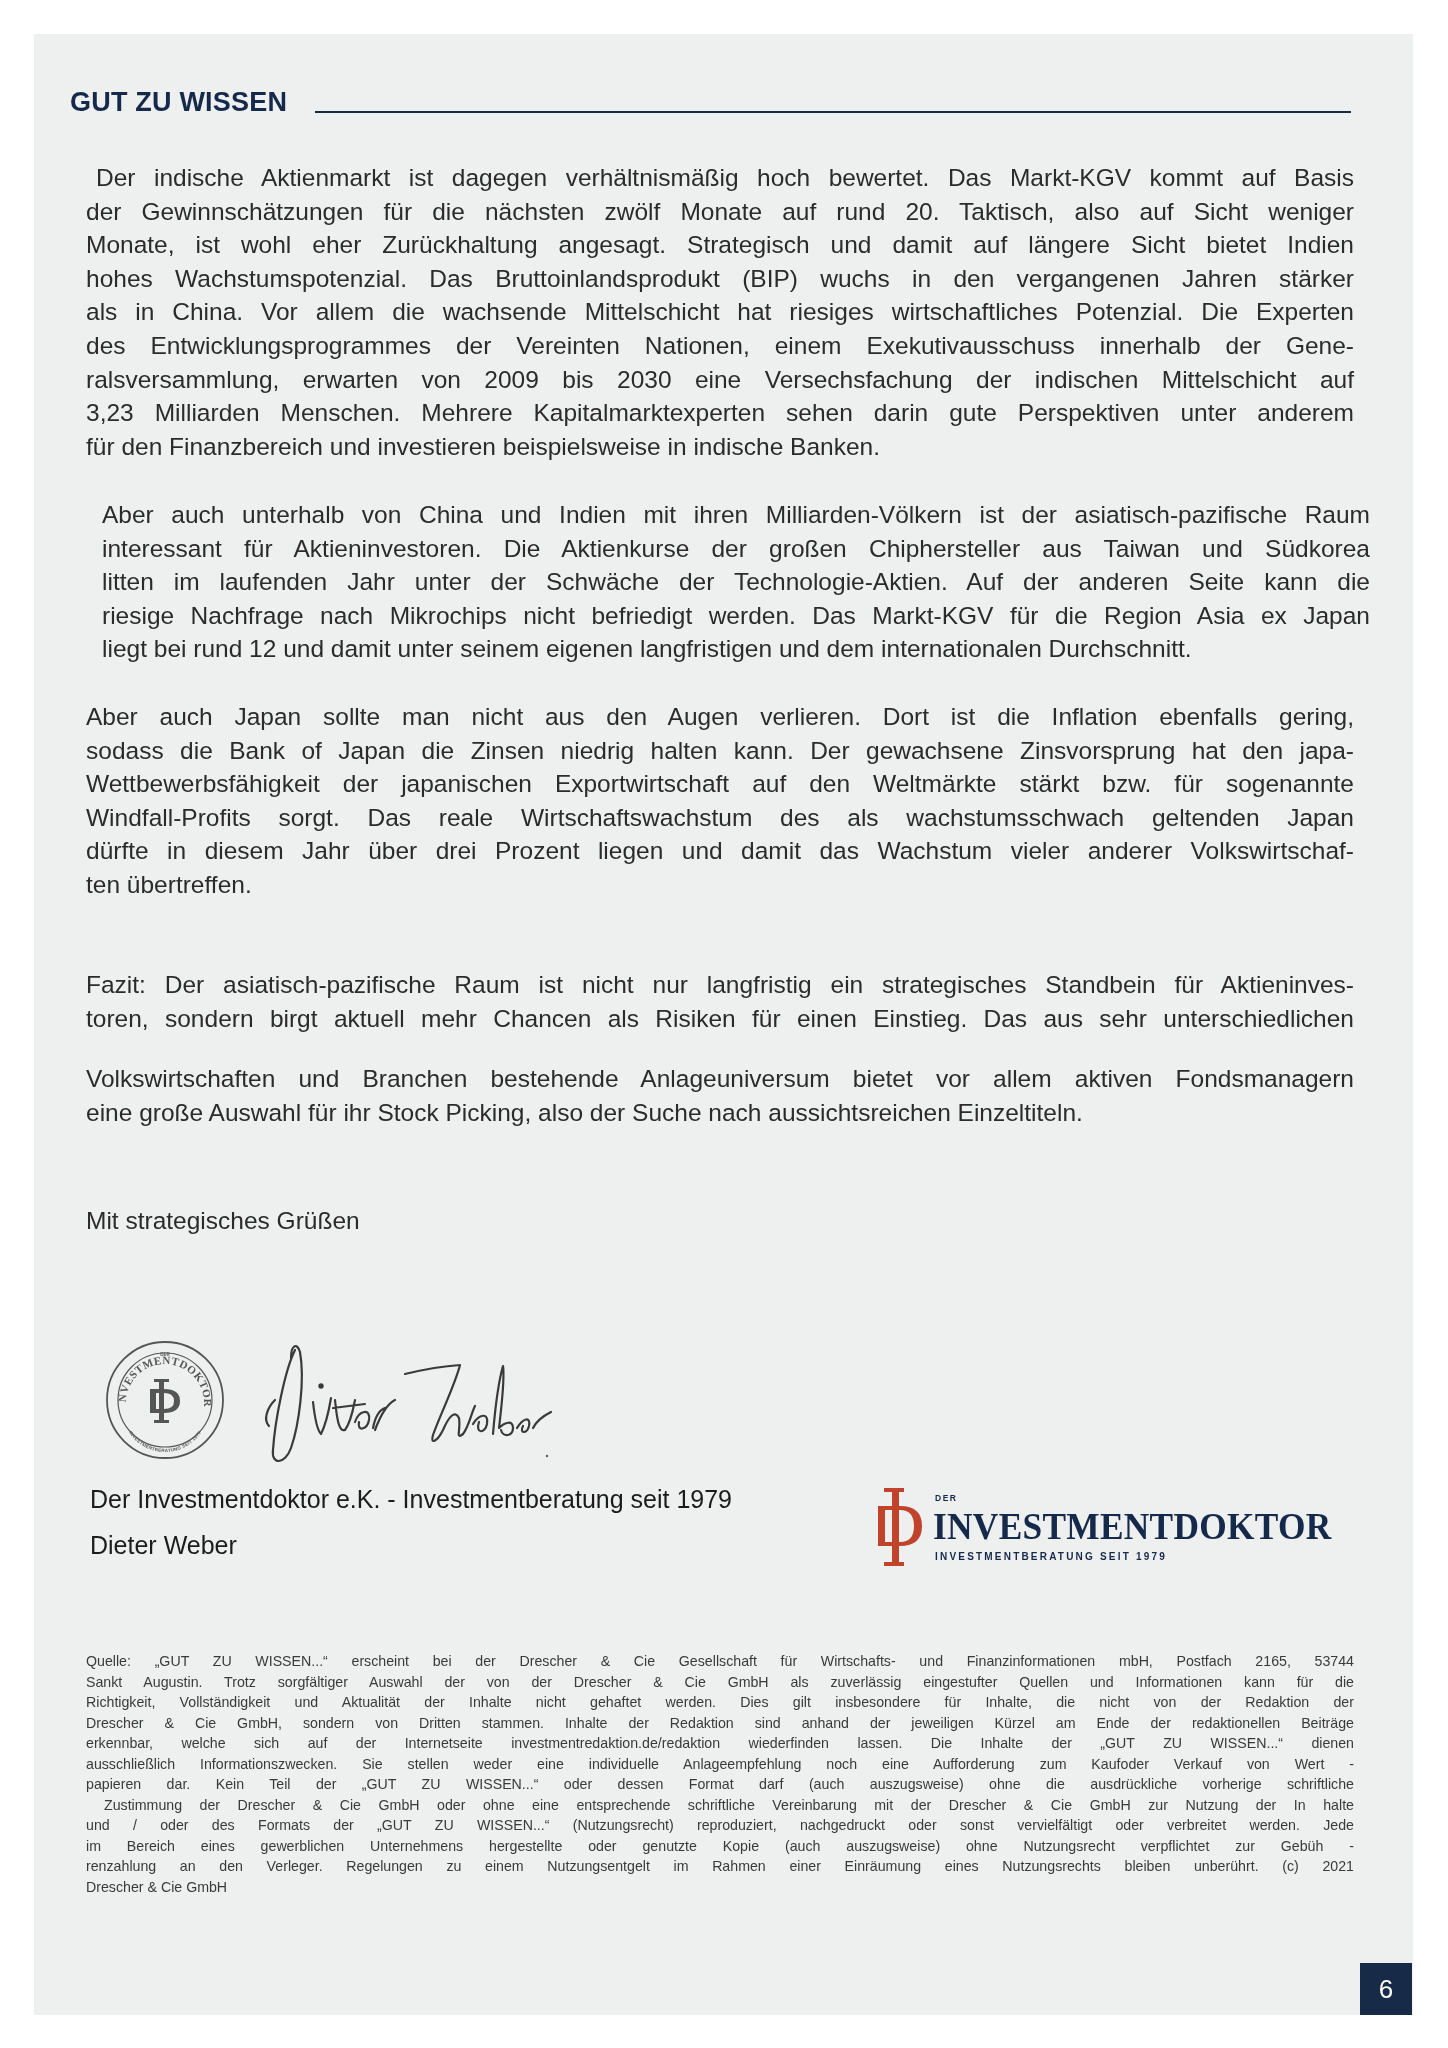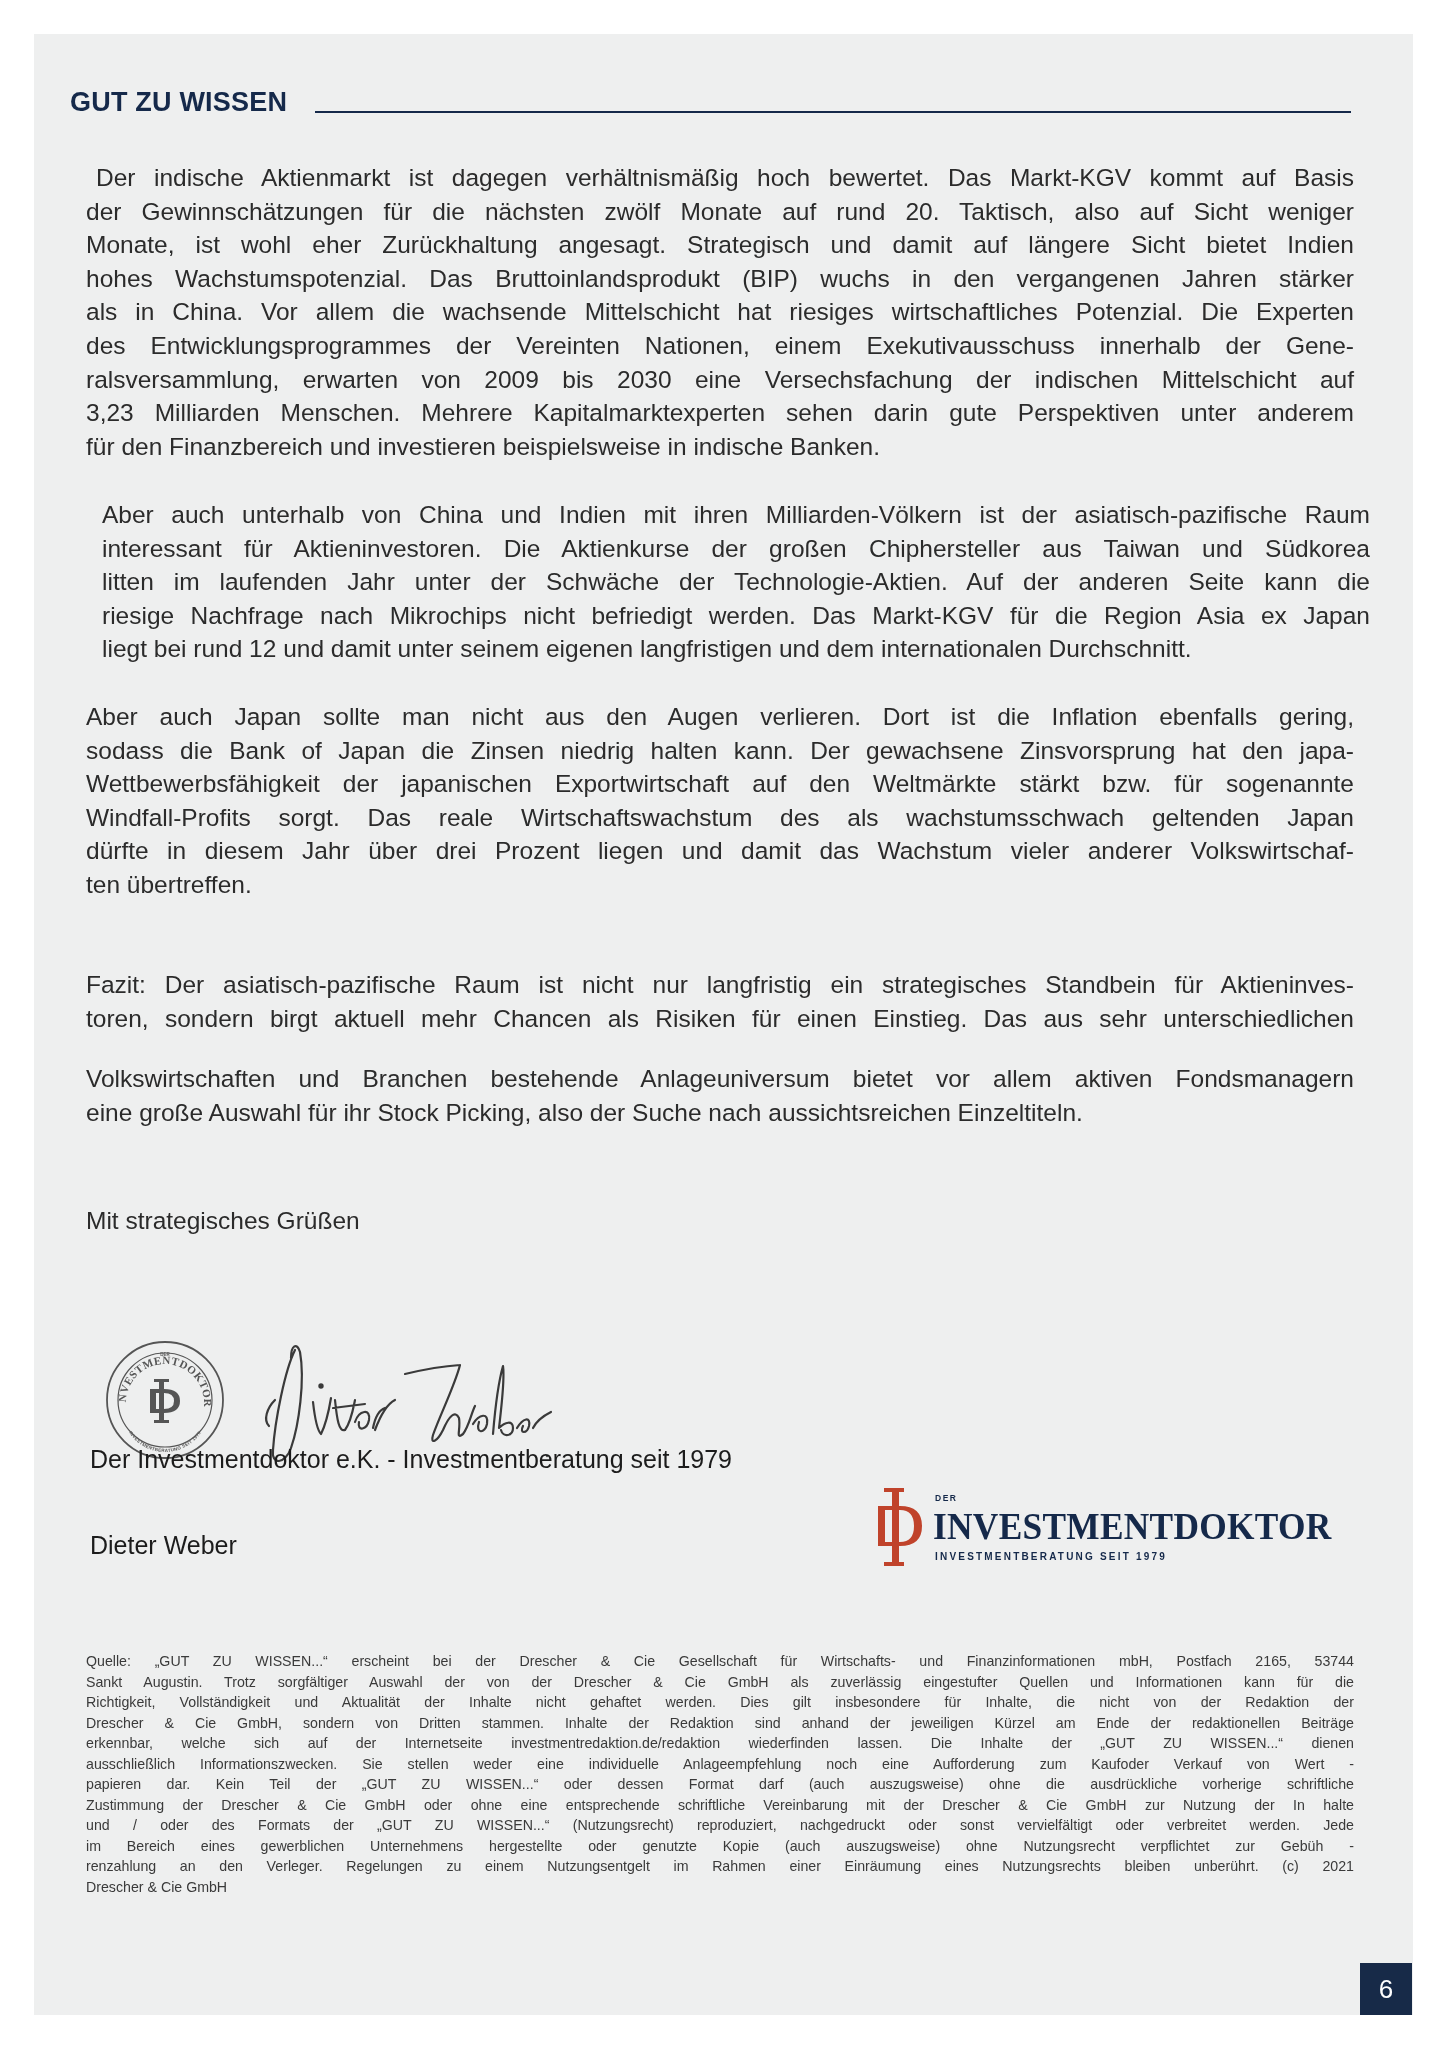--- a/index.html
+++ b/index.html
@@ -11,21 +11,21 @@
   .line { display:block; white-space:nowrap; text-align:justify; text-align-last:justify; height:33.6px; overflow:visible; }
   .line.last { text-align-last:left; }
   .p1 { top:161px; }
   .p2 { top:498px;margin-left:16px; }
   .p3 { top:700px; }
   .p4 { top:968px; }
   .greeting { position:absolute; left:86px; top:1204px; font-size:24.5px; line-height:33px; color:#2b2b2b; }
   .seal { position:absolute; left:104px; top:1339px; width:122px; height:122px; }
   .signature { position:absolute; left:255px; top:1330px; width:300px; height:140px; }
   .company { position:absolute; left:90px; font-size:25px; line-height:30px; color:#1c1c1c; white-space:nowrap; }
-  .company.l1 { top:1444px; }
+  .company.l1 { top:1484px; }
   .company.l2 { top:1530px; }
   .logo { position:absolute; left:874px; top:1486px; width:490px; height:82px; }
   .logo-icon { position:absolute; left:0; top:0; width:50px; height:82px; }
   .logo-der { position:absolute; left:61px; top:7px; font-family:"Liberation Sans", sans-serif; font-weight:bold; font-size:8.5px; letter-spacing:1.5px; color:#15294a; }
   .logo-name { position:absolute; left:59px; top:20px; font-family:"Liberation Serif", serif; font-weight:bold; font-size:38px; line-height:40px; color:#15294a; letter-spacing:0.3px; white-space:nowrap; transform:scaleX(0.93); transform-origin:left top; }
   .logo-tag { position:absolute; left:61px; top:65px; font-family:"Liberation Sans", sans-serif; font-weight:bold; font-size:10px; letter-spacing:2.2px; color:#15294a; white-space:nowrap; }
   .footer { position:absolute; left:86px; top:1651px; width:1268px; color:#3a3a3a; font-size:14.2px; line-height:20.5px; }
   .footer .line { height:20.5px; }
   .page-num { position:absolute; left:1360px; top:1963px; width:52px; height:52px; background:#172a48; color:#ffffff; font-size:26px; line-height:52px; text-align:center; font-family:"Liberation Sans", sans-serif; }
 </style>
@@ -129,20 +129,20 @@
 </div>
 
 <div class="footer">
   <span class="line" style="display: block;">Quelle: „GUT ZU WISSEN...“ erscheint bei der Drescher &amp; Cie Gesellschaft für Wirtschafts- und Finanzinformationen mbH, Postfach 2165, 53744</span>
   <span class="line" style="display: block;">Sankt Augustin. Trotz sorgfältiger Auswahl der von der Drescher &amp; Cie GmbH als zuverlässig eingestufter Quellen und Informationen kann für die</span>
   <span class="line" style="display: block;">Richtigkeit, Vollständigkeit und Aktualität der Inhalte nicht gehaftet werden. Dies gilt insbesondere für Inhalte, die nicht von der Redaktion der</span>
   <span class="line" style="display: block;">Drescher &amp; Cie GmbH, sondern von Dritten stammen. Inhalte der Redaktion sind anhand der jeweiligen Kürzel am Ende der redaktionellen Beiträge</span>
   <span class="line" style="display: block;">erkennbar, welche sich auf der Internetseite investmentredaktion.de/redaktion wiederfinden lassen. Die Inhalte der „GUT ZU WISSEN...“ dienen</span>
   <span class="line" style="display: block;">ausschließlich Informationszwecken. Sie stellen weder eine individuelle Anlageempfehlung noch eine Aufforderung zum Kaufoder Verkauf von Wert -</span>
   <span class="line" style="display: block;">papieren dar. Kein Teil der „GUT ZU WISSEN...“ oder dessen Format darf (auch auszugsweise) ohne die ausdrückliche vorherige schriftliche</span>
-  <span class="line" style="display: block;">Zustimmung der Drescher &amp; Cie GmbH oder ohne eine entsprechende schriftliche Vereinbarung mit der Drescher &amp; Cie GmbH zur Nutzung der In halte</span>
+  <span class="line" style="display: block; margin-left: 18px;">Zustimmung der Drescher &amp; Cie GmbH oder ohne eine entsprechende schriftliche Vereinbarung mit der Drescher &amp; Cie GmbH zur Nutzung der In halte</span>
   <span class="line" style="display: block;">und / oder des Formats der „GUT ZU WISSEN...“ (Nutzungsrecht) reproduziert, nachgedruckt oder sonst vervielfältigt oder verbreitet werden. Jede</span>
   <span class="line" style="display: block;">im Bereich eines gewerblichen Unternehmens hergestellte oder genutzte Kopie (auch auszugsweise) ohne Nutzungsrecht verpflichtet zur Gebüh -</span>
   <span class="line" style="display: block;">renzahlung an den Verleger. Regelungen zu einem Nutzungsentgelt im Rahmen einer Einräumung eines Nutzungsrechts bleiben unberührt. (c) 2021</span>
   <span class="line last" style="display: block;">Drescher &amp; Cie GmbH</span>
 </div>
 
 <div class="page-num">6</div>
 
 </body></html>

